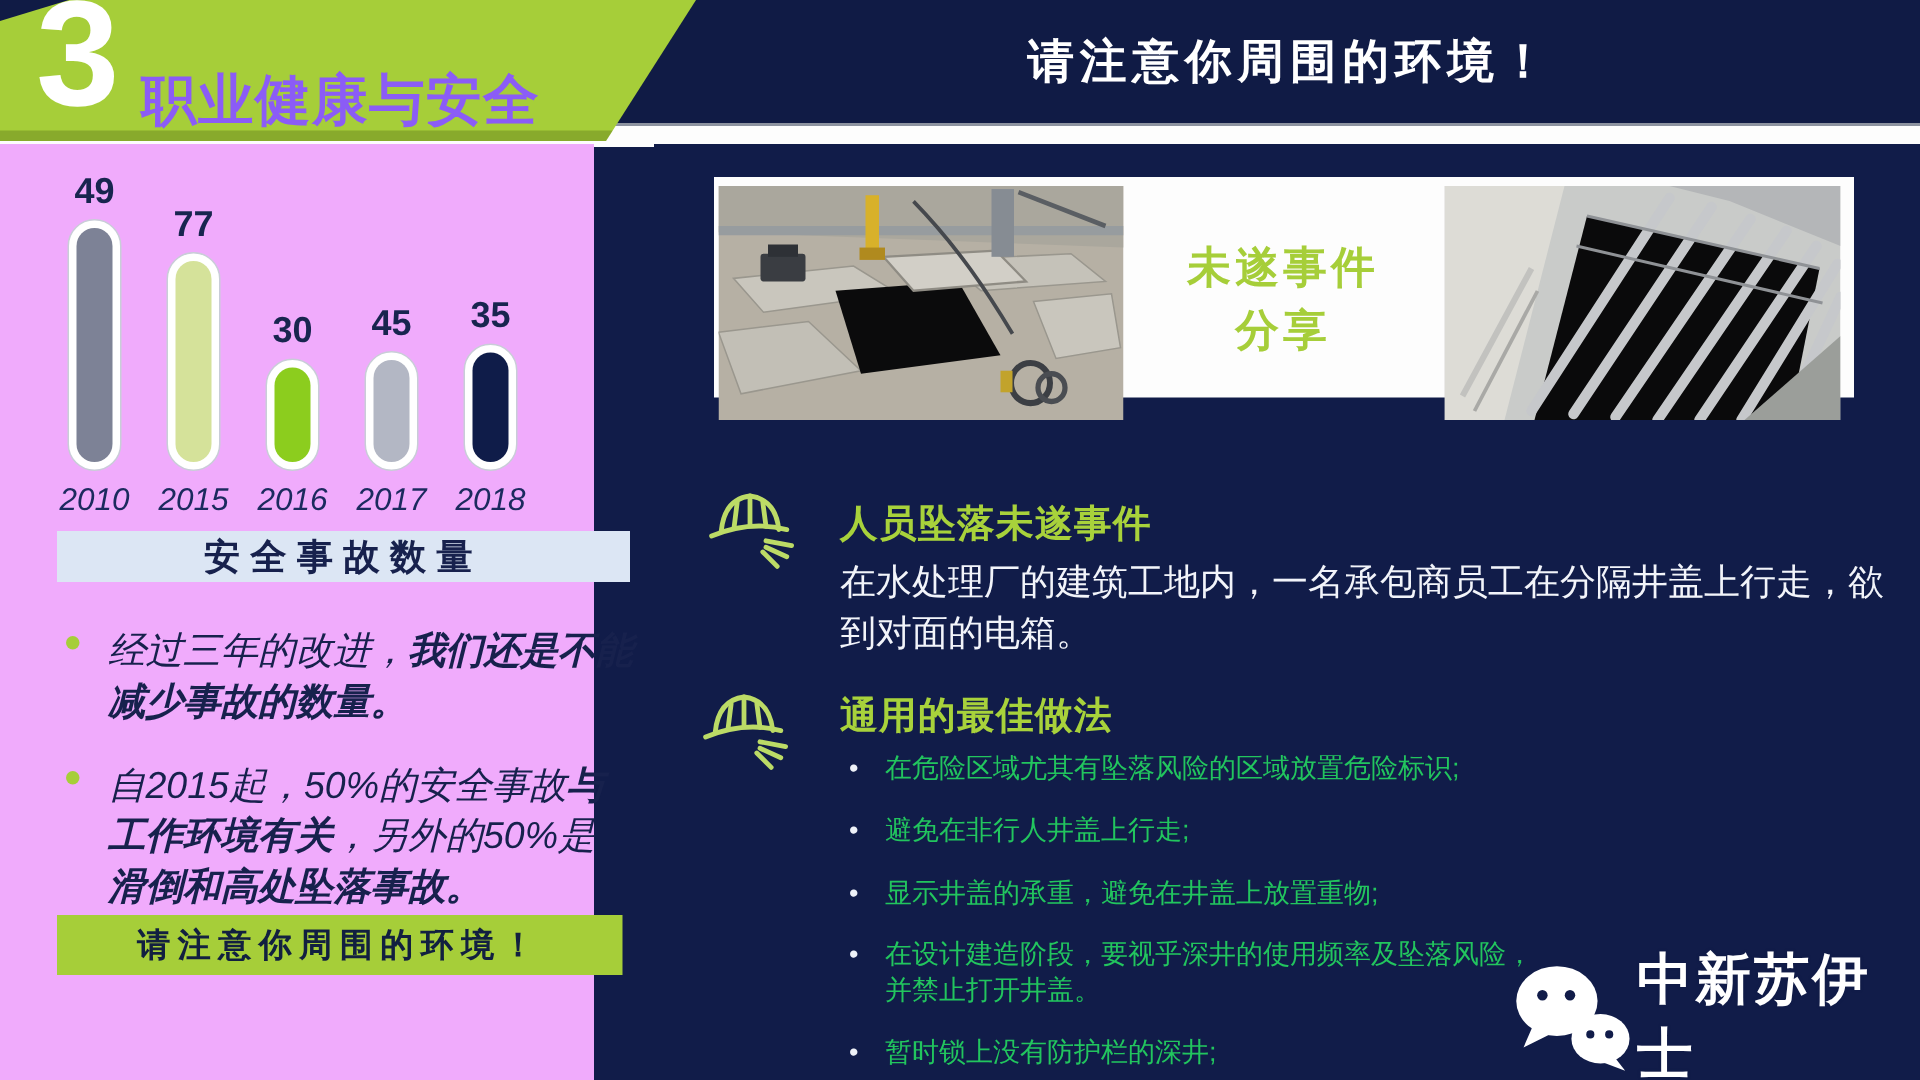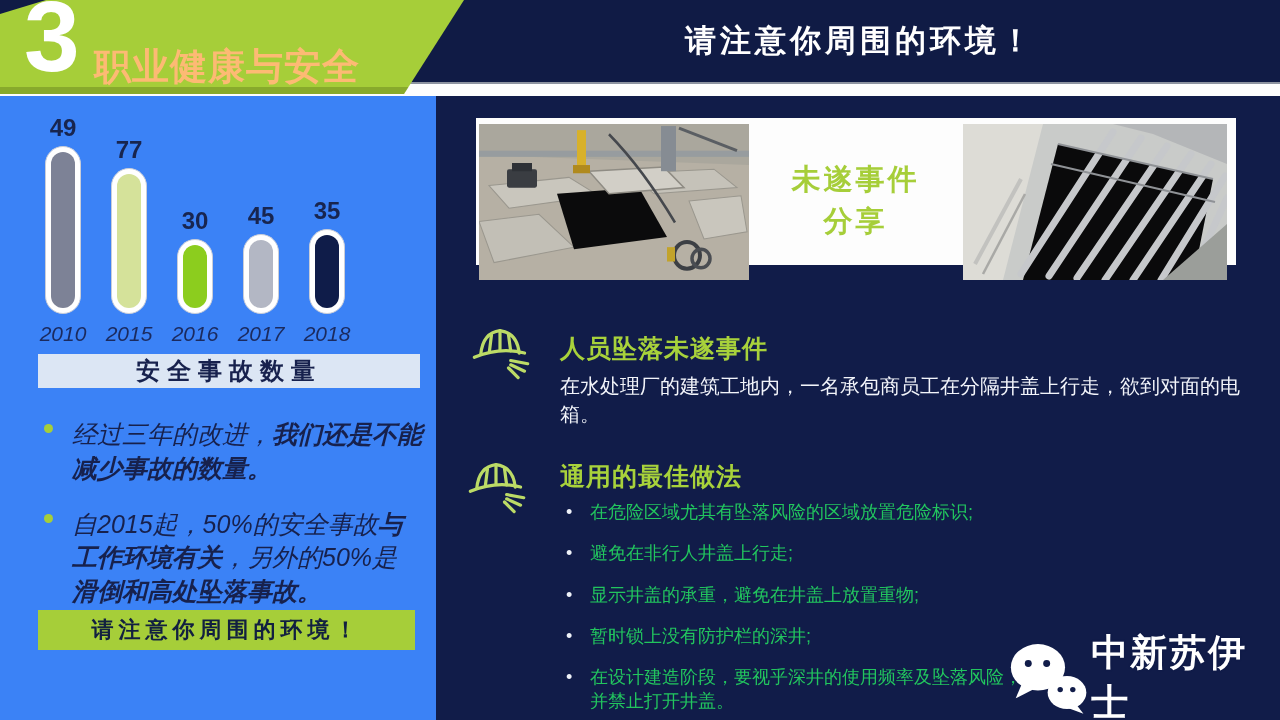--- a/index.html
+++ b/index.html
@@ -7,24 +7,24 @@
   .slide{position:relative;width:1280px;height:720px;overflow:hidden;background:#111c49;}
 
   
   .header-navy{position:absolute;left:0;top:0;right:0;height:82px;background:#101b45;}
   .banner-title{position:absolute;left:440px;right:0;top:0;height:82px;display:flex;align-items:center;justify-content:center;
     color:#fff;font-size:31px;font-weight:800;letter-spacing:4px;}
   .white-strip{position:absolute;left:0;top:82px;right:0;height:14px;background:#fdfdfd;border-top:2px solid #8d93a0;}
   .header-green{position:absolute;left:0;top:0;width:464px;height:94px;background:#a6ce39;
     clip-path:polygon(46px 0,464px 0,404px 94px,0 94px,0 14px);box-shadow:inset 0 -7px 0 rgba(60,80,10,.28);}
   .num3{position:absolute;left:24px;top:-14px;font-size:100px;font-weight:800;color:#fff;line-height:1;}
-  .section-title{position:absolute;left:94px;top:42px;font-size:37px;font-weight:800;color:#fdba74;letter-spacing:1px;}
+  .section-title{position:absolute;left:94px;top:42px;font-size:37px;font-weight:800;color:#8b5cf6;letter-spacing:1px;}
 
   
-  .left-panel{position:absolute;left:0;top:96px;width:436px;bottom:0;background:#3b82f6;}
+  .left-panel{position:absolute;left:0;top:96px;width:396px;bottom:0;background:#f0abfc;}
   .chart{position:absolute;left:38px;top:6px;width:314px;height:244px;display:flex;justify-content:space-between;align-items:flex-end;}
   .bar-col{display:flex;flex-direction:column;align-items:center;justify-content:flex-end;width:50px;height:100%;}
   .bar-value{font-size:24px;font-weight:800;color:#18254f;margin-bottom:4px;}
   .bar-ring{width:36px;background:#fff;border:1px solid #c9cdd8;border-radius:999px;padding:5px;box-sizing:border-box;}
   .bar-fill{width:100%;height:100%;border-radius:999px;}
   .bar-year{font-size:21px;font-style:italic;color:#1b2a5e;margin-top:8px;}
   .chart-caption{position:absolute;left:38px;top:258px;width:382px;height:34px;background:#dce6f4;
     display:flex;align-items:center;justify-content:center;color:#17214d;font-size:24px;font-weight:800;letter-spacing:7px;}
   .notes{position:absolute;left:30px;top:322px;width:392px;}
   .note-item{position:relative;padding-left:42px;margin-bottom:22px;font-size:25px;line-height:1.35;
@@ -41,21 +41,21 @@
   .photo-right{left:487px;width:264px;}
   .band-caption{position:absolute;left:272px;top:40px;width:215px;text-align:center;
     color:#a6ce39;font-size:29px;font-weight:800;line-height:1.45;letter-spacing:3px;}
 
   .sec-icon{position:absolute;width:64px;height:64px;}
   .icon-1{left:32px;top:224px;}
   .icon-2{left:28px;top:358px;}
   .sec-heading{position:absolute;left:124px;font-size:25px;font-weight:800;color:#a8d23b;letter-spacing:1px;}
   .head-1{top:236px;}
   .head-2{top:364px;}
-  .sec-body{position:absolute;left:124px;top:276px;width:700px;font-size:20px;color:#f2f4fa;line-height:1.4;}
+  .sec-body{position:absolute;left:124px;top:276px;width:700px;font-size:24px;color:#f2f4fa;line-height:1.4;}
 
   .bp-list{position:absolute;left:128px;top:404px;width:700px;list-style:none;margin:0;padding:0;}
   .bp-list li{position:relative;padding-left:26px;margin-bottom:17px;font-size:18px;color:#22c55e;line-height:1.35;}
   .bp-list li::before{content:"•";position:absolute;left:2px;top:0;color:#eef1f8;}
   .bp-line2{display:block;}
 
   .watermark{position:absolute;left:570px;top:532px;display:flex;align-items:center;}
   .wm-text{color:#fff;font-size:37px;font-weight:700;letter-spacing:2px;margin-left:2px;text-shadow:0 0 2px rgba(16,27,69,.6);}
 </style>
 </head>
@@ -216,25 +216,25 @@
           <path d="M40 42 L53 48"></path>
           <path d="M38 45 L47 54"></path>
       </g>
     </svg>
     <div class="sec-heading head-2">通用的最佳做法</div>
 
     <ul class="bp-list">
       <li><span>在危险区域尤其有坠落风险的区域放置危险标识;</span></li>
       <li><span>避免在非行人井盖上行走;</span></li>
       <li><span>显示井盖的承重，避免在井盖上放置重物;</span></li>
-      <li><span>暂时锁上没有防护栏的深井;</span></li>
       <li>
         <span>在设计建造阶段，要视乎深井的使用频率及坠落风险，</span>
         <span class="bp-line2">并禁止打开井盖。</span>
       </li>
+      <li><span>暂时锁上没有防护栏的深井;</span></li>
     </ul>
 
     <div class="watermark">
       <svg width="86" height="78" viewBox="0 0 86 78">
         <ellipse cx="33" cy="28" rx="28" ry="24" fill="#ffffff"></ellipse>
         <polygon points="16,46 10,60 28,51" fill="#ffffff"></polygon>
         <circle cx="23" cy="24" r="3.6" fill="#111c49"></circle>
         <circle cx="42" cy="24" r="3.6" fill="#111c49"></circle>
         <ellipse cx="63" cy="54" rx="20" ry="17" fill="#ffffff"></ellipse>
         <polygon points="73,67 80,76 64,70" fill="#ffffff"></polygon>

